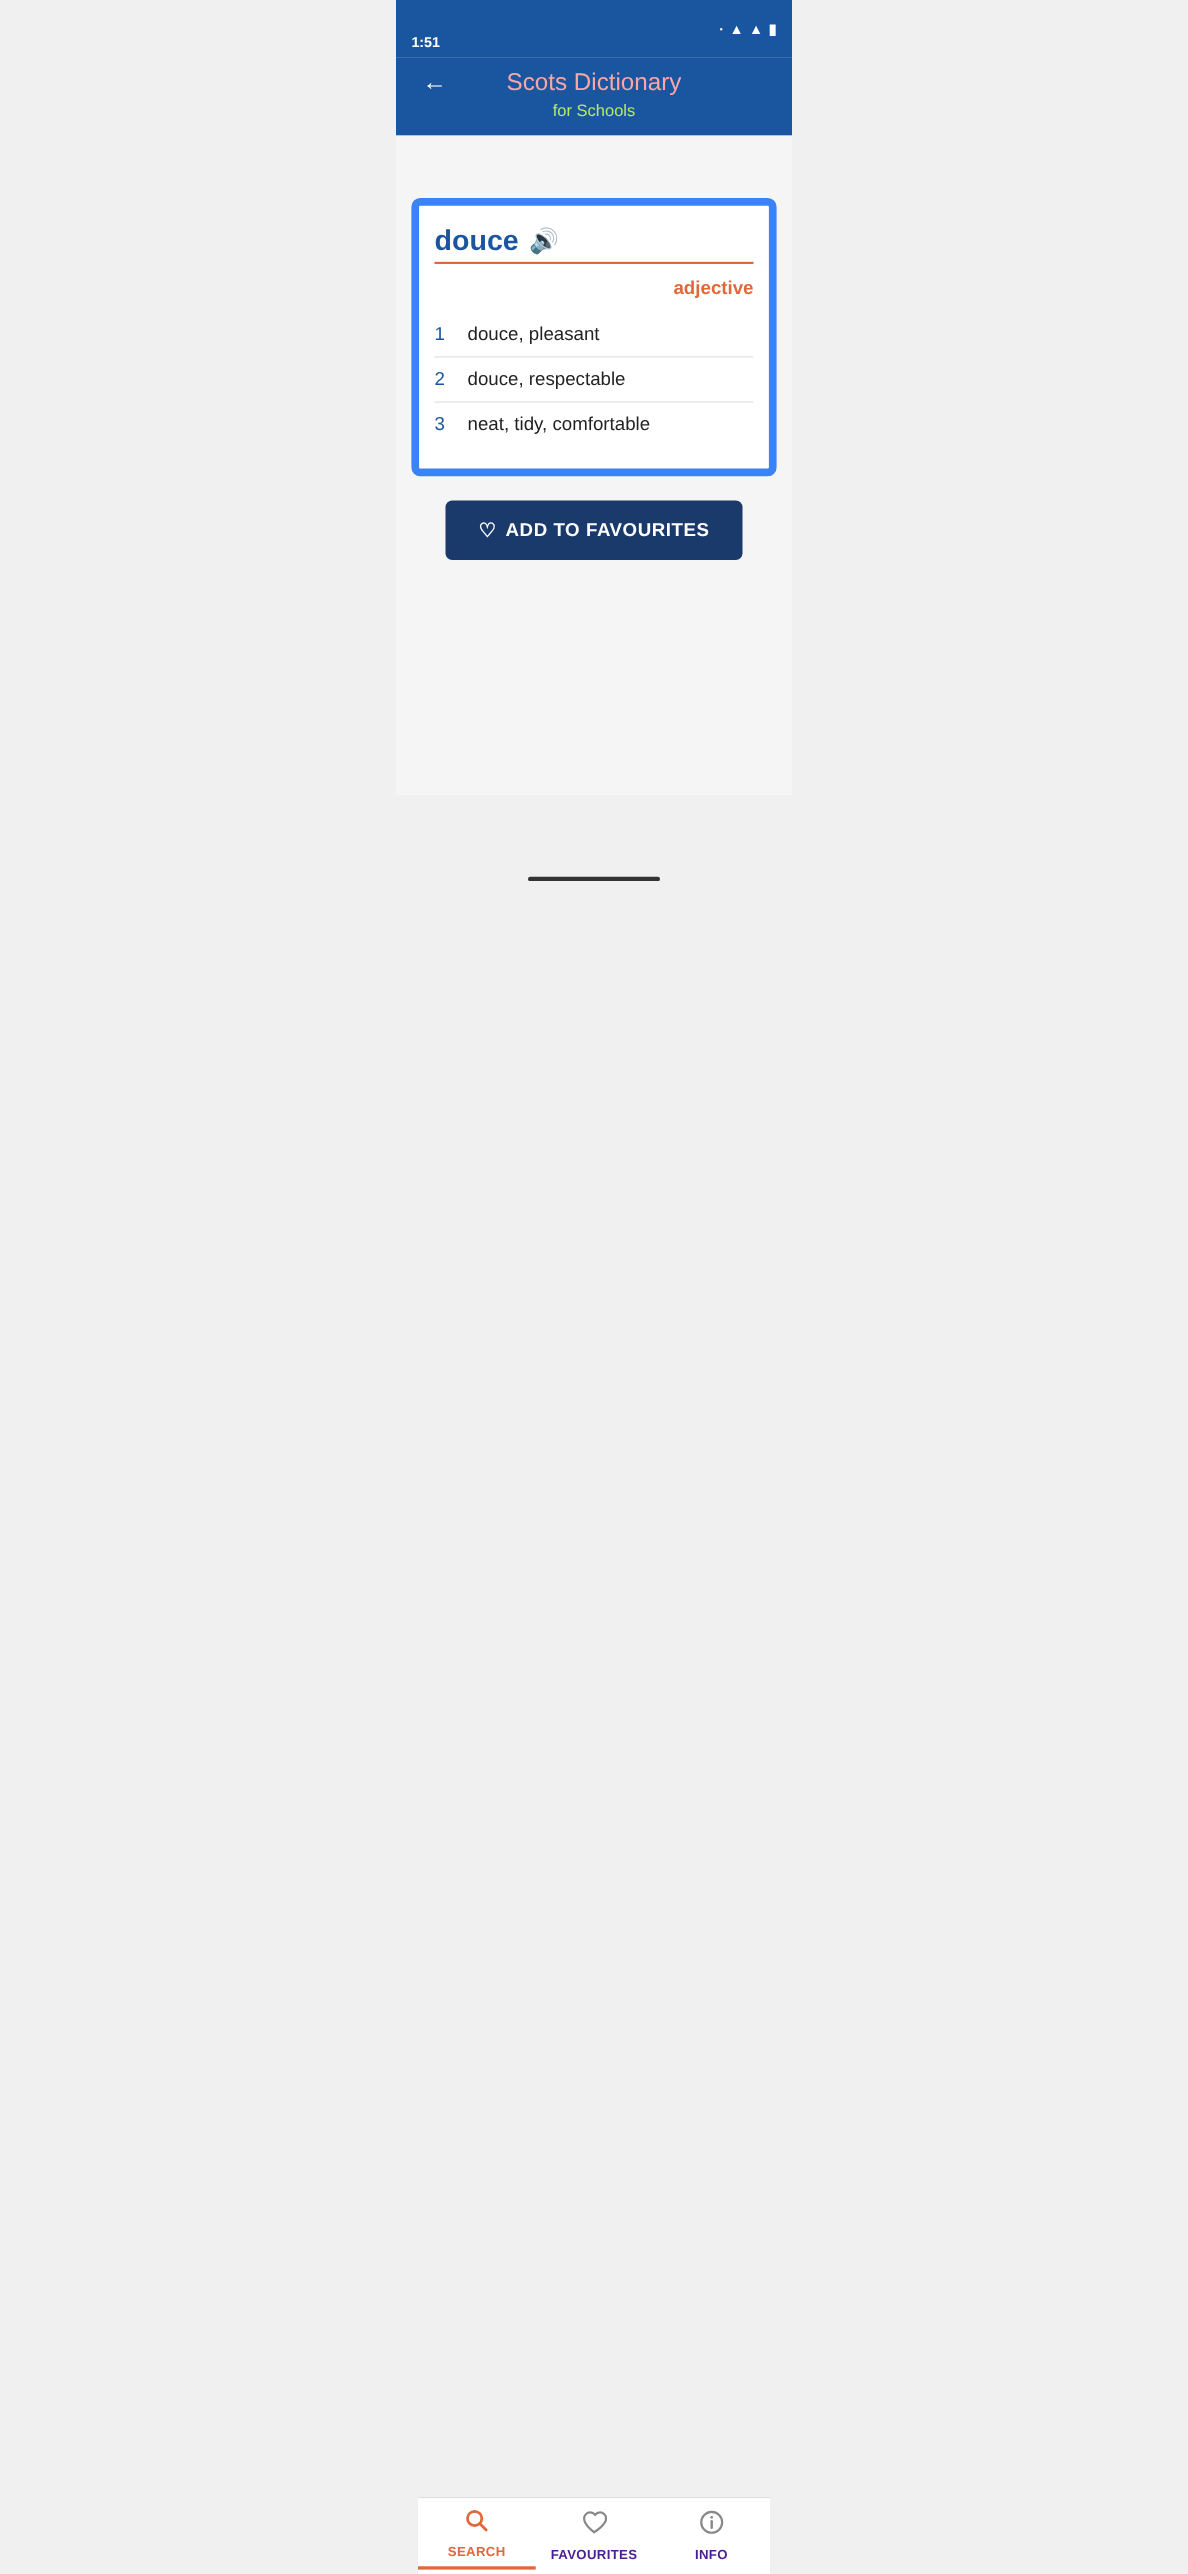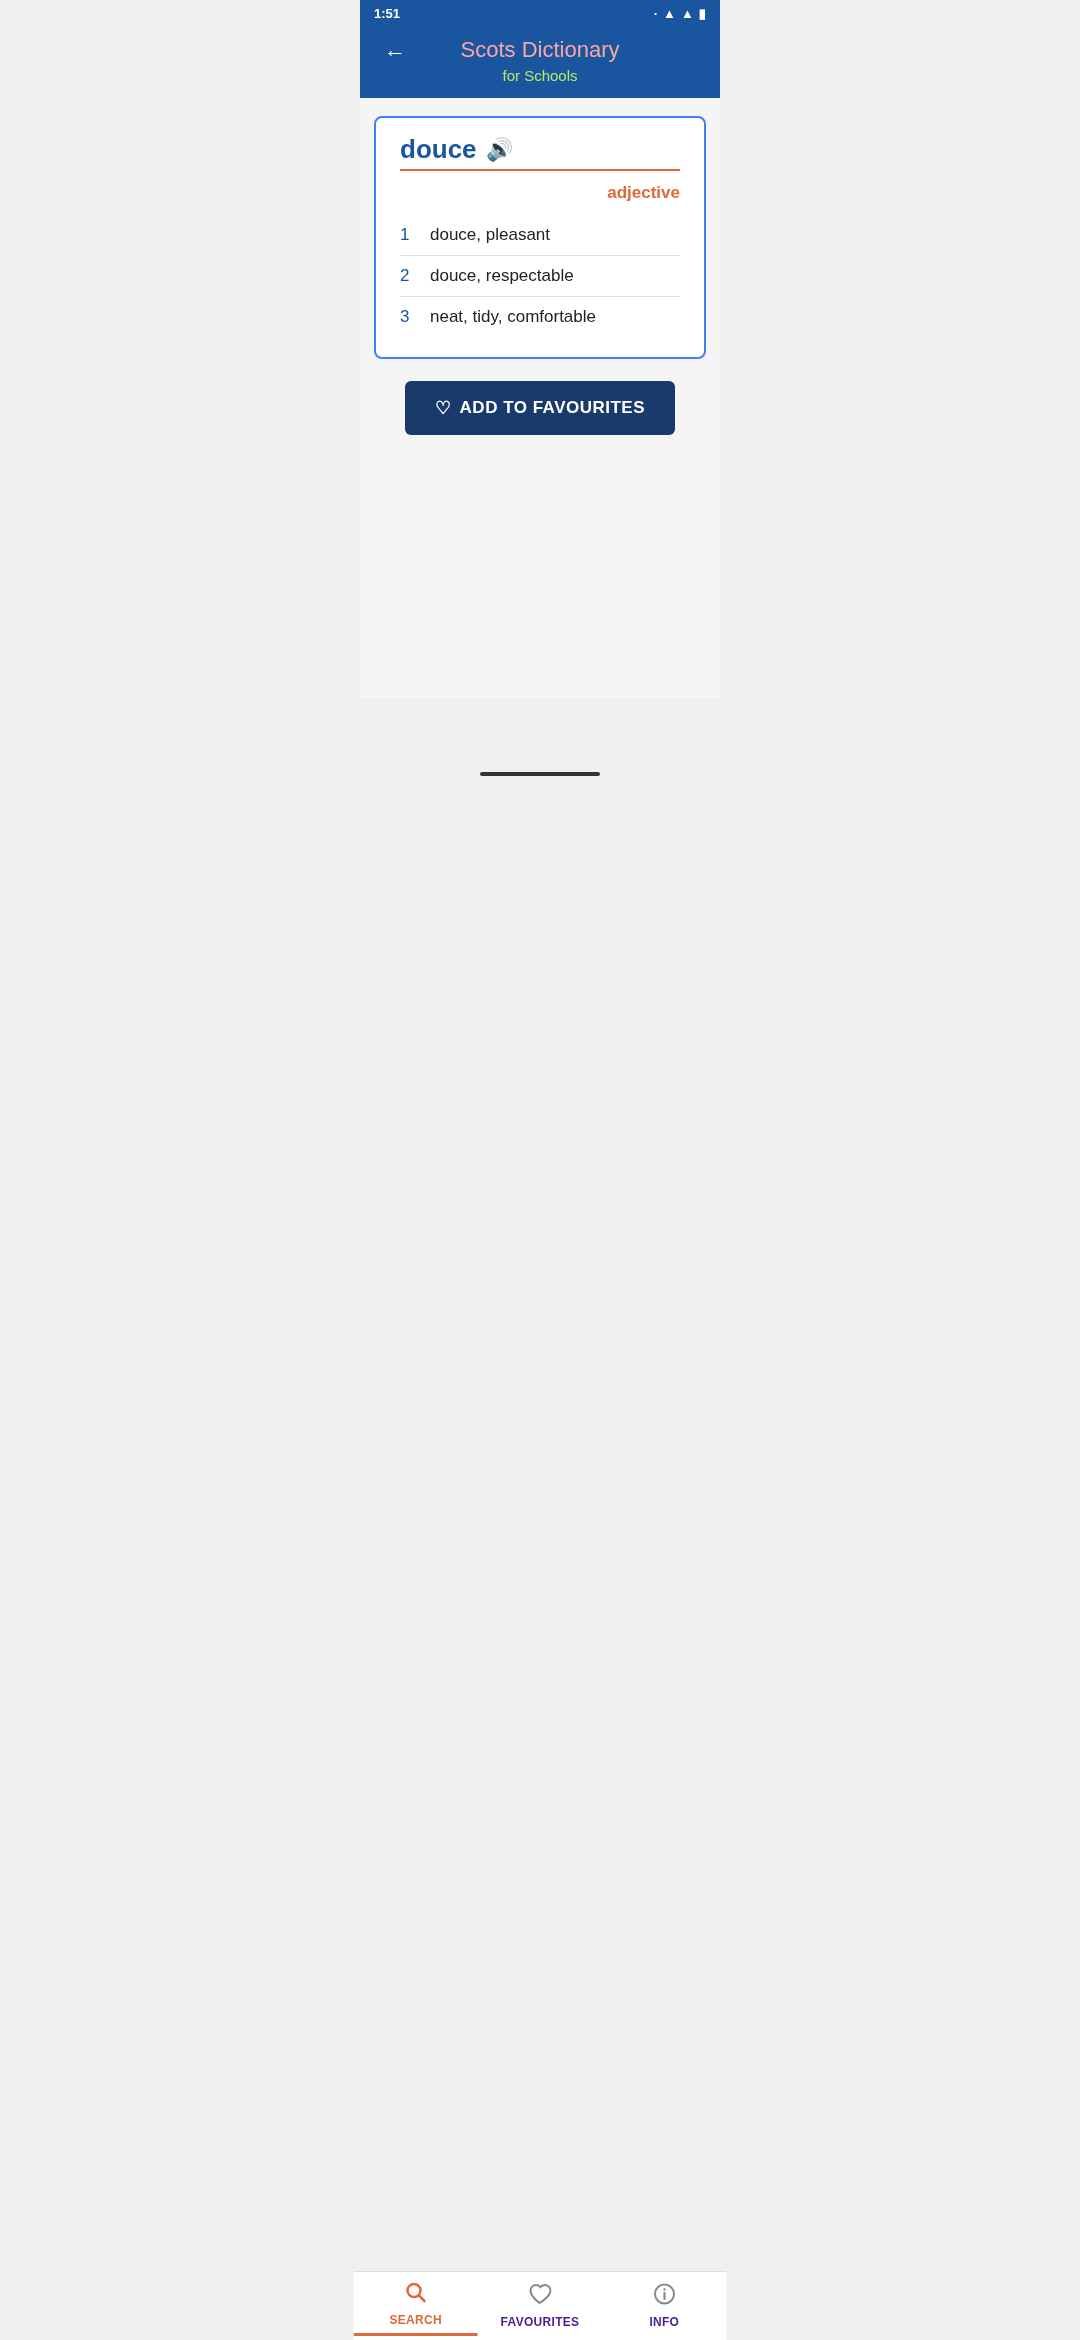--- a/index.html
+++ b/index.html
@@ -26,20 +26,21 @@
       display: flex;
       justify-content: space-between;
       align-items: center;
       padding: 6px 14px;
       font-size: 13px;
       font-weight: 600;
     }
 
     .status-bar .time {
       font-weight: 700;
+      margin-top: 25px;
     }
 
     .status-icons {
       display: flex;
       align-items: center;
       gap: 5px;
     }
 
     
     .header {
@@ -90,24 +91,25 @@
     
     .main-content {
       background: #f5f5f5;
       padding: 18px 14px;
       min-height: 600px;
     }
 
     
     .word-card {
       background: white;
-      border: 2px solid #3b82f6;
+      border: 7px solid #3b82f6;
       border-radius: 8px;
-      padding: 16px 24px 20px;
+      padding: 16px 14px 20px;
       margin-bottom: 22px;
+      margin-top: 39px;
     }
 
     .word-row {
       display: flex;
       align-items: center;
       gap: 10px;
       margin-bottom: 4px;
     }
 
     .word-title {
@@ -188,21 +190,21 @@
     .bottom-nav {
       background: white;
       display: flex;
       justify-content: space-around;
       align-items: center;
       padding: 8px 0 4px;
       position: fixed;
       bottom: 0;
       left: 50%;
       transform: translateX(-50%);
-      width: 373px;
+      width: 320px;
       border-top: 1px solid #ddd;
     }
 
     .nav-item {
       display: flex;
       flex-direction: column;
       align-items: center;
       gap: 3px;
       cursor: pointer;
       flex: 1;

